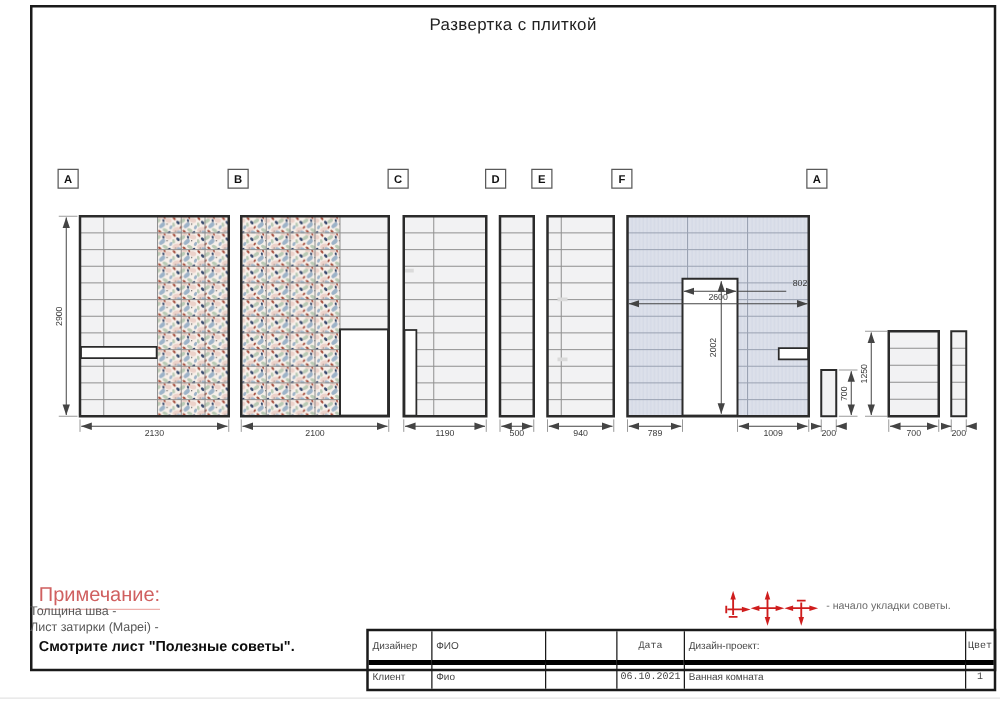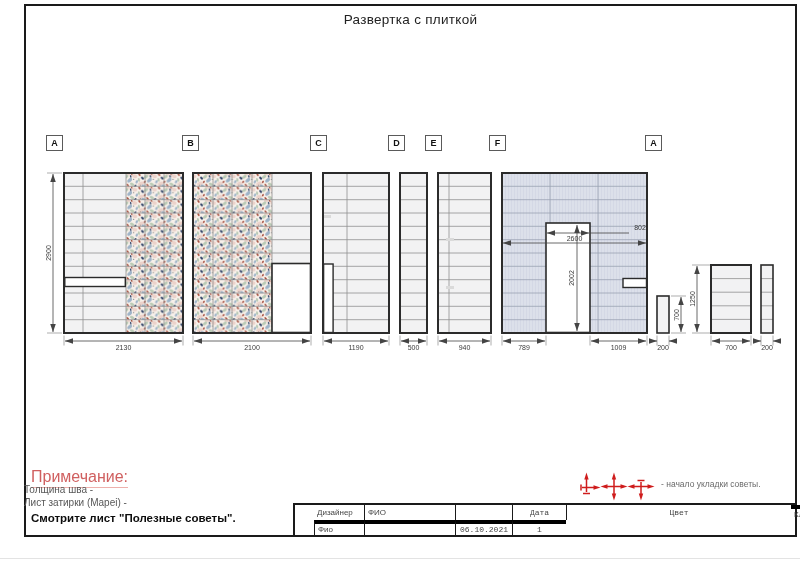--- a/index.html
+++ b/index.html
@@ -9,23 +9,23 @@
   #frame{left:24px;top:4px;width:773px;height:533px;border:2px solid #1a1a1a;box-sizing:border-box;}
   #title{left:24px;top:12px;width:773px;text-align:center;font-size:13.5px;color:#222;letter-spacing:.3px;}
   .lbl{width:15px;height:14px;border:1px solid #5a5a5a;background:#fff;
        font-size:9px;font-weight:bold;color:#111;text-align:center;line-height:14px;top:135px;}
   .dim{font-size:7px;color:#3a3a3a;transform:translate(-50%,0);white-space:nowrap;}
   .dimv{font-size:7px;color:#3a3a3a;transform:translate(-50%,-50%) rotate(-90deg);white-space:nowrap;}
   .note-red{left:31px;top:468px;font-size:16px;color:#d06060;border-bottom:1.5px solid #eeb0ac;padding-bottom:1px;}
   .note-gray{left:24px;font-size:10px;color:#585858;}
   .note-bold{left:31px;top:512px;font-size:11.5px;font-weight:bold;color:#0d0d0d;}
   #legend-text{left:661px;top:479px;font-size:8.5px;color:#6a6a6a;}
-  #titleblock{left:293px;top:503px;width:504px;height:34px;box-sizing:border-box;
+  #titleblock{left:293px;top:503px;width:504px;height:50px;box-sizing:border-box;
       border:2px solid #1a1a1a;display:grid;
-      grid-template-columns:50px 91px 57px 54px 225px 23px;grid-template-rows:1fr 1fr;padding-left:19px;}
+      grid-template-columns:50px 91px 57px 54px 225px 23px;grid-template-rows:1fr 1fr;}
   #titleblock .cell{border-left:1px solid #1a1a1a;border-top:4px solid #000000;
       font-size:8px;color:#454545;padding:0 0 0 3px;display:flex;align-items:center;overflow:hidden;white-space:nowrap;}
   #titleblock .cell.c0{border-left:none;}
   #titleblock .cell.r0{border-top:none;}
   #titleblock .cell.ctr{justify-content:center;padding:0;font-family:Liberation Mono, monospace;}
   #artifact-line{left:0;top:558px;width:800px;height:1px;background:#e3e3e3;}
 </style>
 </head>
 <body>
 
@@ -206,21 +206,23 @@
 <div class="abs note-gray" style="top:497px;">Лист затирки (Mapei) -</div>
 <div class="abs note-bold">Смотрите лист "Полезные советы".</div>
 
 <div class="abs" id="legend-text">- начало укладки советы.</div>
 
 <div class="abs" id="titleblock">
   <div class="cell c0 r0">Дизайнер</div>
   <div class="cell r0">ФИО</div>
   <div class="cell r0"></div>
   <div class="cell r0 ctr">Дата</div>
+  <div class="cell r0">Дизайн-проект:</div>
   <div class="cell r0 ctr">Цвет</div>
   <div class="cell c0">Клиент</div>
   <div class="cell">Фио</div>
   <div class="cell"></div>
   <div class="cell ctr">06.10.2021</div>
+  <div class="cell">Ванная комната</div>
   <div class="cell ctr">1</div>
 </div>
 
 <div class="abs" id="artifact-line"></div>
 
 </body></html>

